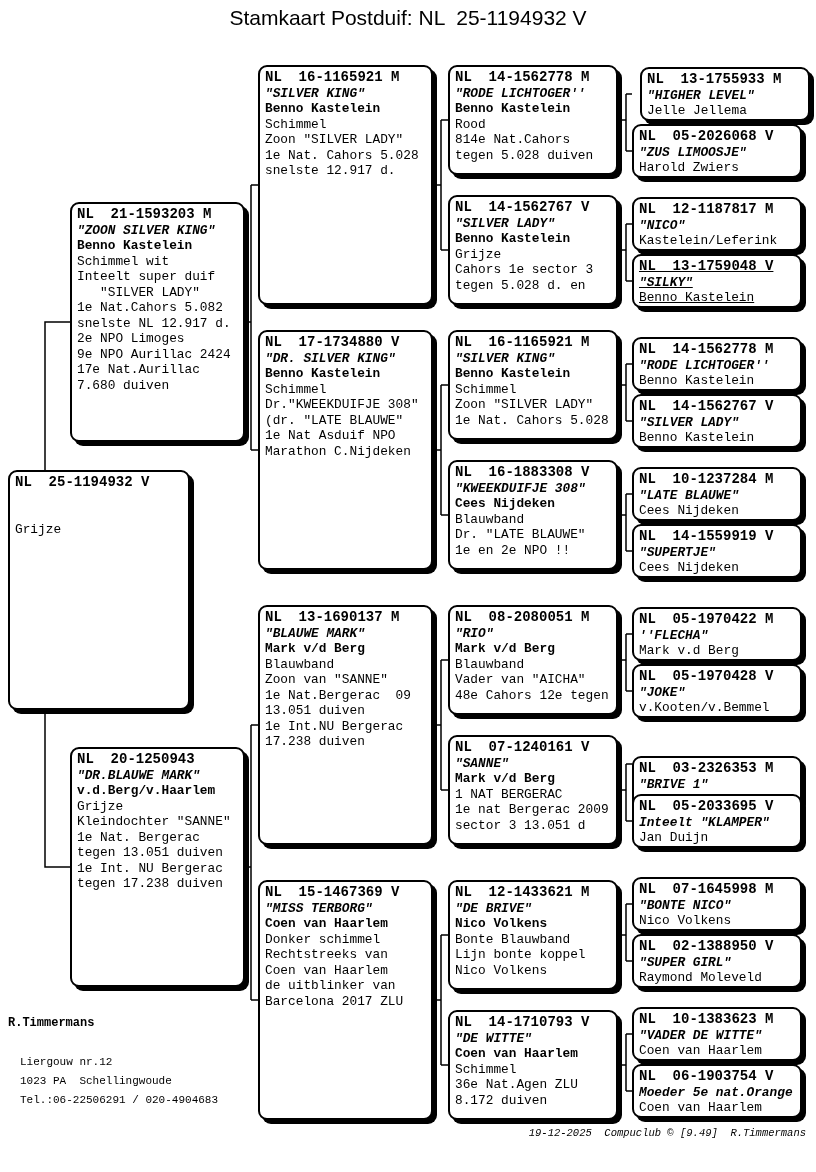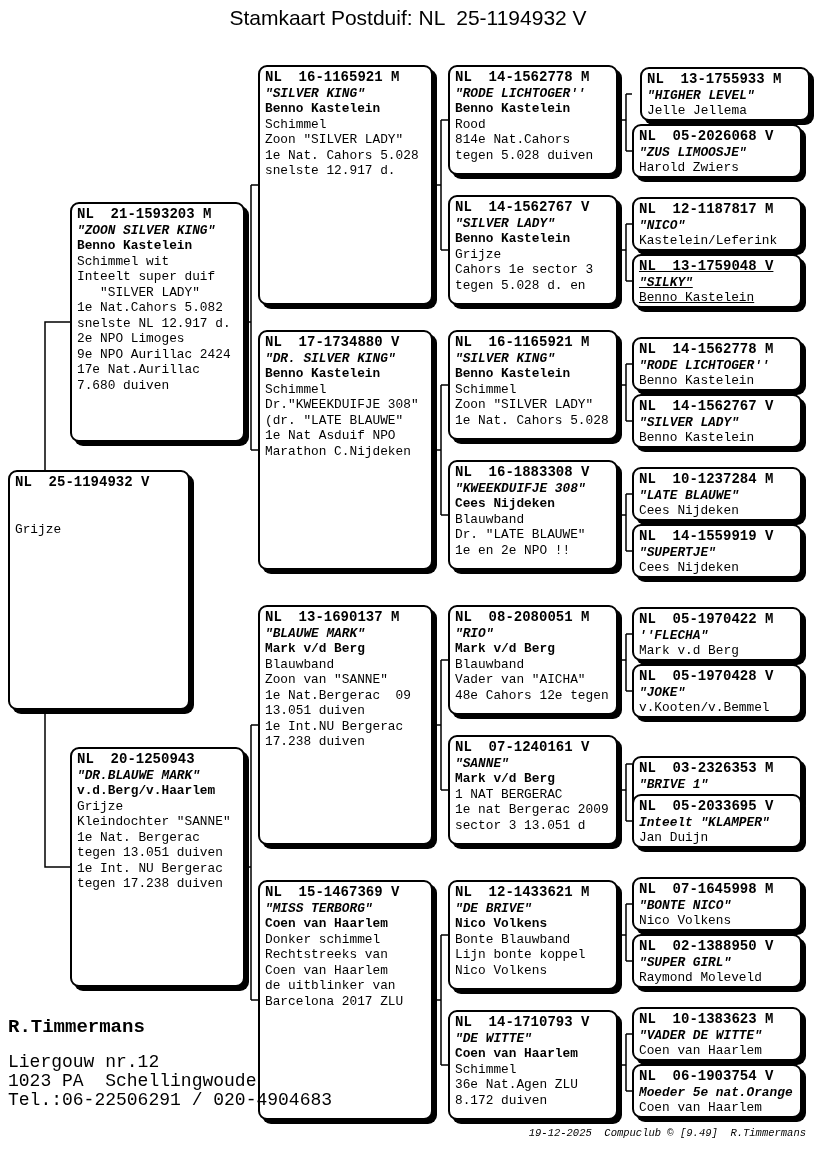--- a/index.html
+++ b/index.html
@@ -9,22 +9,22 @@
          font-family:"Liberation Sans",sans-serif;font-size:21px;white-space:pre;}
   #connectors{position:absolute;top:0;left:0;}
   .pbox{position:absolute;background:#fff;border:2px solid #000000;border-radius:9px;
         box-shadow:4px 4px 0 0 #000;padding:3px 5px;font-size:12.8px;line-height:15.5px;
         overflow:hidden;box-sizing:border-box;}
   .line{white-space:pre;height:15.5px;}
   .ring{font-weight:bold;font-size:14px;}
   .name{font-style:italic;font-weight:600;}
   .breeder-bold{font-weight:bold;}
   #owner{position:absolute;left:8px;top:1016px;}
-  #owner .oname{font-weight:bold;font-size:19px;margin-bottom:15px;white-space:pre;}
-  #owner .oline{font-size:18px;line-height:19px;white-space:pre;}
+  #owner .oname{font-weight:bold;font-size:12px;margin-bottom:23px;white-space:pre;}
+  #owner .oline{font-size:11px;line-height:19px;white-space:pre;margin-left:12px;}
   #footer{position:absolute;right:10px;top:1127px;font-size:10.5px;font-style:italic;white-space:pre;}
 </style>
 </head>
 <body>
 
 <div id="page">
   <div id="title">Stamkaart Postduif: NL  25-1194932 V</div>
   <svg id="connectors" width="816" height="1172">
       <path d="M245 322 H251 M251 185 V450 M251 185 H258 M251 450 H258 M245 867 H251 M251 725 V1000 M251 725 H258 M251 1000 H258 M433 185 H441 M441 120 V250 M441 120 H448 M441 250 H448 M433 450 H441 M441 385 V515 M441 385 H448 M441 515 H448 M433 725 H441 M441 660 V790 M441 660 H448 M441 790 H448 M433 1000 H441 M441 935 V1065 M441 935 H448 M441 1065 H448 M618 120 H626 M626 94 V151 M626 94 H632 M626 151 H632 M618 250 H626 M626 224 V281 M626 224 H632 M626 281 H632 M618 385 H626 M626 364 V421 M626 364 H632 M626 421 H632 M618 515 H626 M626 494 V551 M626 494 H632 M626 551 H632 M618 660 H626 M626 634 V691 M626 634 H632 M626 691 H632 M618 790 H626 M626 764 V821 M626 764 H632 M626 821 H632 M618 935 H626 M626 904 V961 M626 904 H632 M626 961 H632 M618 1065 H626 M626 1034 V1091 M626 1034 H632 M626 1091 H632 M70 322 H45 V470 M45 710 V867 H70" fill="none" stroke="#000" stroke-width="1.5"></path>
     </svg>

